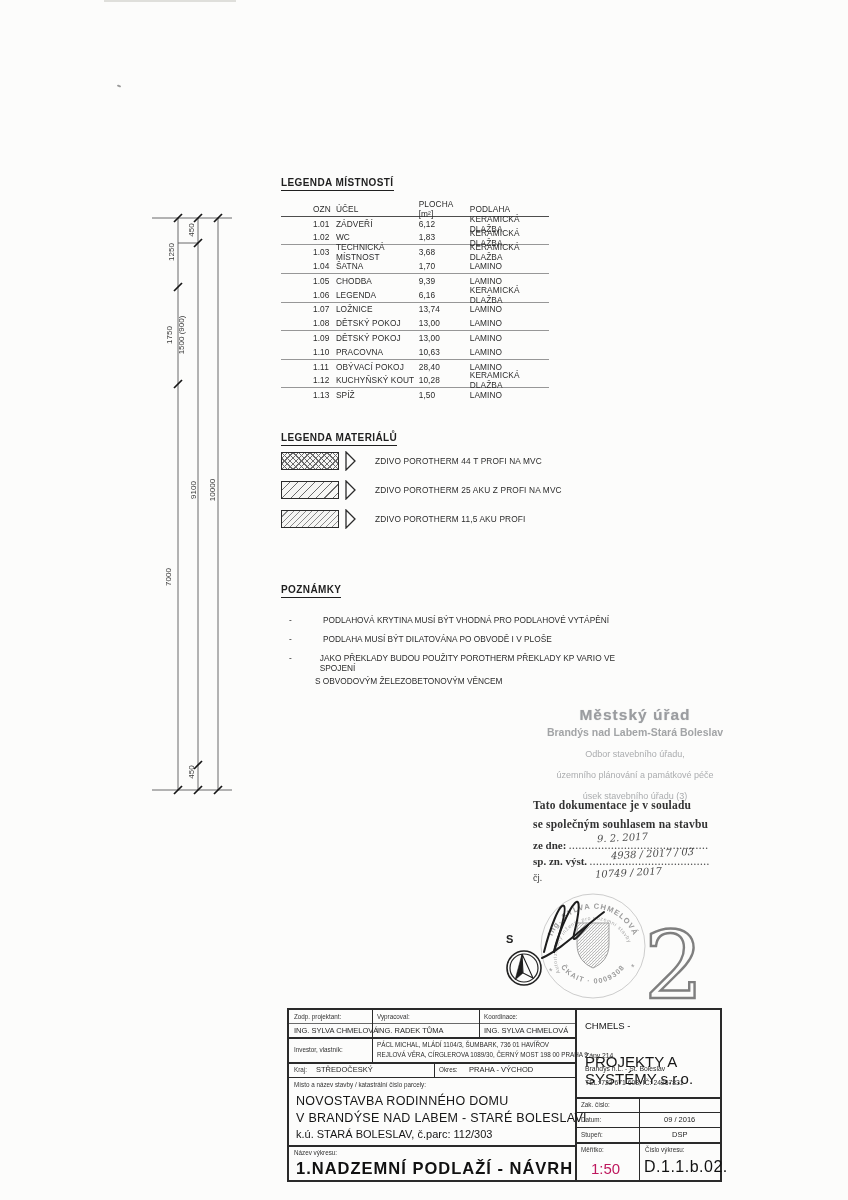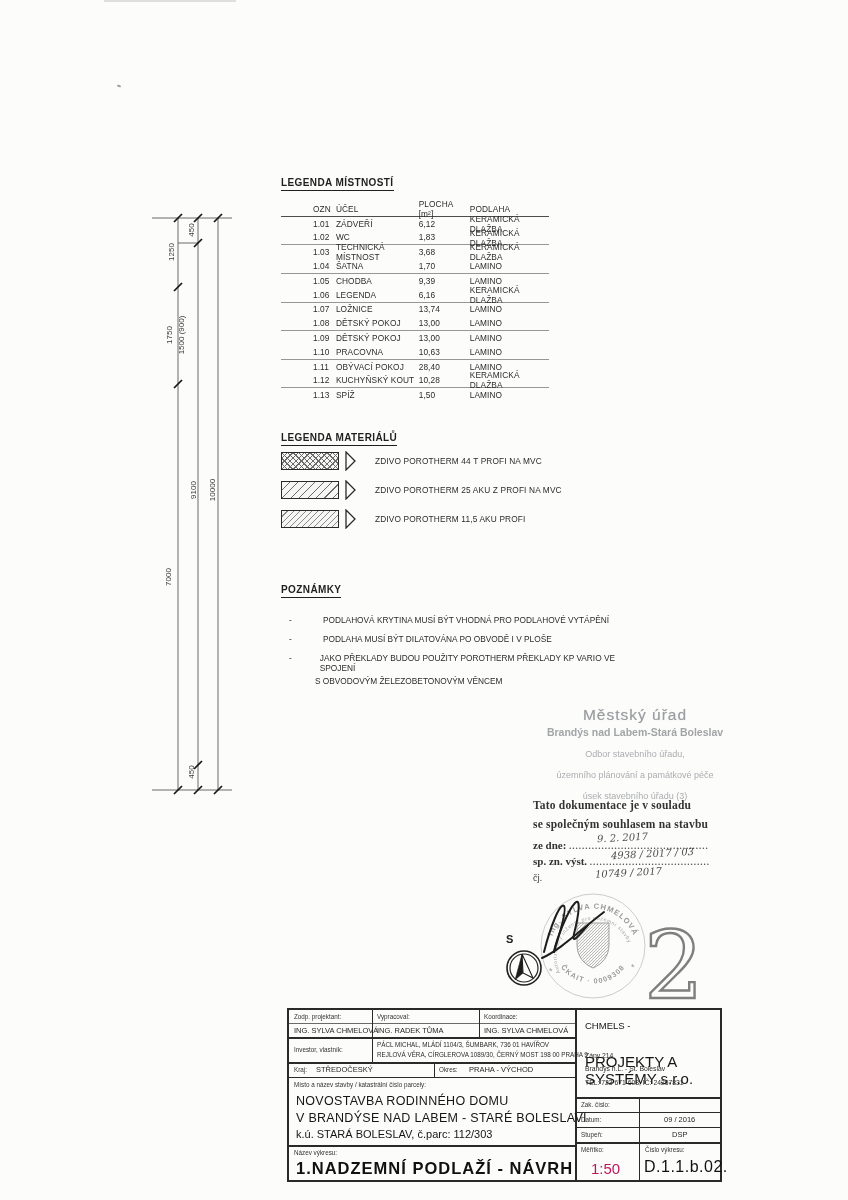--- a/index.html
+++ b/index.html
@@ -43,21 +43,21 @@
   .ml-label{font-size:8.3px;margin-left:18px;letter-spacing:.15px;}
 
   
   .nt{left:281px;top:579px;width:340px;}
   .nt-row{display:flex;font-size:8.3px;margin-top:9px;}
   .nt-dash{width:34px;padding-left:8px;}
   .nt-cont{font-size:8.3px;margin-top:3px;margin-left:34px;}
 
   
   .os{left:518px;top:706px;width:234px;text-align:center;color:#9b9da0;}
-  .os-1{font-size:15.5px;font-weight:400;letter-spacing:1px;text-shadow:0 0 1px #c3c5c7;}
+  .os-1{font-size:15.5px;font-weight:700;letter-spacing:1px;text-shadow:0 0 1px #c3c5c7;}
   .os-2{font-size:10.5px;font-weight:700;margin-top:2px;color:#a2a4a6;}
   .os-s{font-size:9px;margin-top:11px;color:#abadaf;}
 
   
   .ap{left:533px;top:799px;width:200px;font-family:"Liberation Serif",serif;color:#333;}
   .ap-line{font-size:11.5px;font-weight:700;letter-spacing:.2px;}
   .ap-row{position:relative;font-size:11px;font-weight:700;margin-top:4px;white-space:nowrap;}
   .dots{font-size:9px;letter-spacing:1px;color:#555;}
   .hand{position:absolute;font-family:"DejaVu Serif",serif;font-style:italic;font-size:10px;
         font-weight:400;color:#4c4c4c;transform:rotate(-3deg);white-space:nowrap;}

